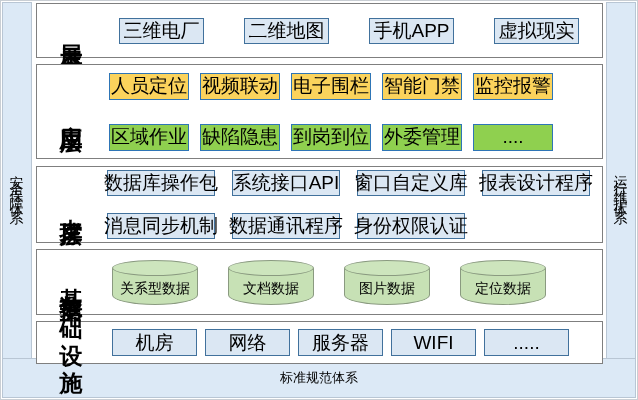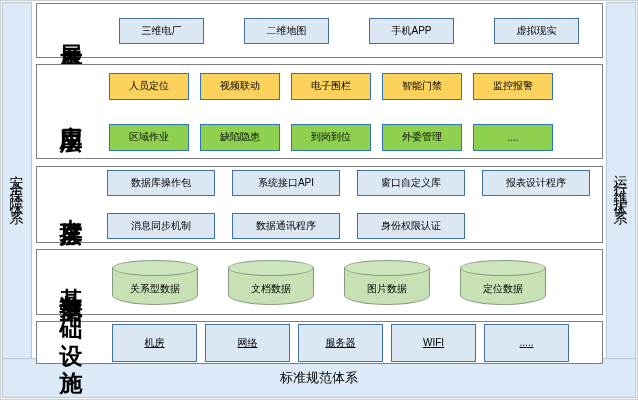--- a/index.html
+++ b/index.html
@@ -42,48 +42,48 @@
     font-weight:bold; font-size:23px;
   }
   .vlabel { writing-mode:vertical-rl; text-orientation:upright; letter-spacing:3px; line-height:1; }
   .wraplabel { width:38px; text-align:center; word-break:break-all; line-height:1.2; }
   .content { flex:1; display:flex; flex-direction:column; justify-content:center; }
   .content.g11 { gap:24px; }
   .content.g8  { gap:17px; }
   .row { display:flex; align-items:center; }
   .box {
     box-sizing:border-box; display:flex; align-items:center; justify-content:center;
-    font-size:10px; white-space:nowrap;
+    font-size:19px; white-space:nowrap;
   }
   .b-blue   { background:#dbe7f3; border:1px solid #41719c; }
   .b-yellow { background:#fbd35c; border:1px solid #2e75b6; }
   .b-green  { background:#8fd04f; border:1px solid #2e75b6; }
   .row-pres  { gap:40px; padding-left:14px; }
   .box-pres  { width:85px; height:26px; }
   .row-app   { gap:11px; padding-left:4px; }
   .box-app   { width:80px; height:27px; }
   .row-sup   { gap:17px; padding-left:2px; }
   .box-sup   { width:108px; height:26px; }
   .row-data  { gap:30px; padding-left:7px; }
   .row-infra { gap:8px;  padding-left:7px; }
-  .box-infra { width:85px; height:38px;text-decoration:underline; }
+  .box-infra { width:85px; height:27px; }
   
   .cylinder { position:relative; width:86px; height:45px; }
   .cyl-body {
     position:absolute; left:0; right:0; top:8px; bottom:0;
     background:#c7e1b5; border:1px solid #8a9a80; border-top:none;
     border-radius:0 0 50% 50% / 0 0 10px 10px; box-sizing:border-box;
   }
   .cyl-top {
     position:absolute; left:0; right:0; top:0; height:16px;
     background:#cde5bd; border:1px solid #8a9a80; border-radius:50%; box-sizing:border-box;
   }
   .cyl-label {
     position:absolute; left:0; right:0; top:14px; bottom:0;
-    display:flex; align-items:center; justify-content:center; font-size:10px; white-space:nowrap;
+    display:flex; align-items:center; justify-content:center; font-size:14px; white-space:nowrap;
   }
 </style>
 </head>
 <body>
 
 <div class="stage">
 
   <div class="pillar left">
     <span class="pillar-text">安全保障体系</span>
   </div>

